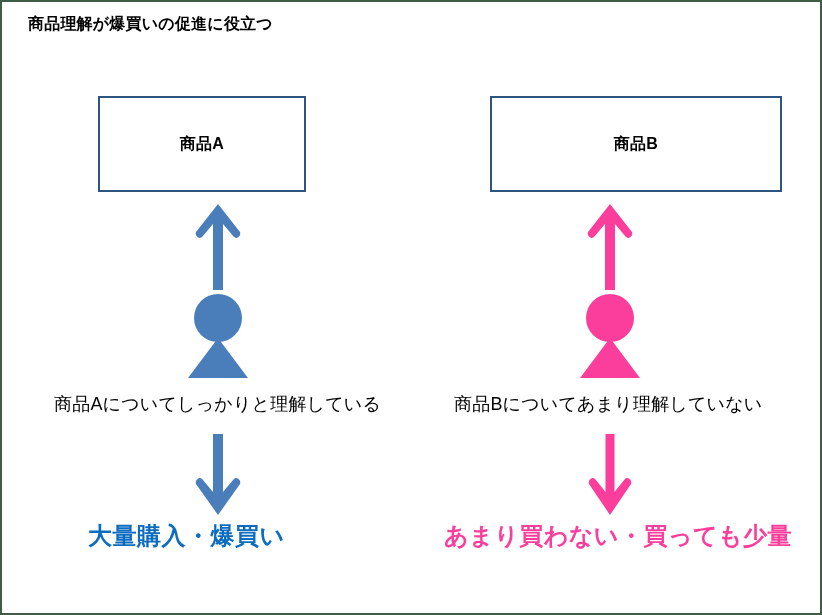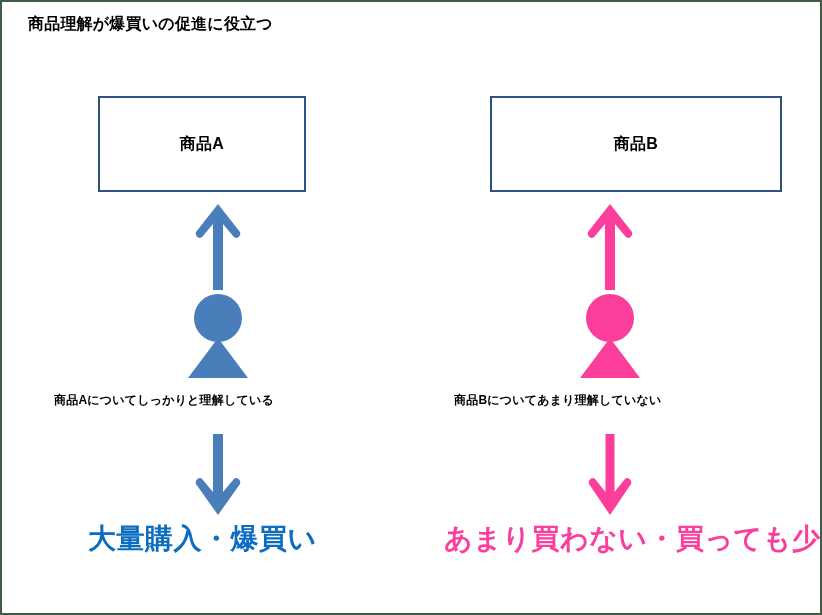--- a/index.html
+++ b/index.html
@@ -66,33 +66,33 @@
     position: absolute;
     width: 72px;
     height: 90px;
   }
   .person-a { left: 180px; top: 288px; }
   .person-b { left: 572px; top: 288px; }
 
   
   .caption {
     position: absolute;
-    font-size: 12px;
-    font-weight: bold;
+    font-size: 18px;
+    font-weight: normal;
     color: #000000;
     white-space: nowrap;
     letter-spacing: 0.2px;
   }
   .caption-a { left: 52px;  top: 390px; }
   .caption-b { left: 452px; top: 390px; }
 
   
   .outcome {
     position: absolute;
-    font-size: 28px;
+    font-size: 24px;
     font-weight: bold;
     white-space: nowrap;
     letter-spacing: 0.5px;
   }
   .outcome-a { left: 86px;  top: 518px; color: #0c6cbf; }
   .outcome-b { left: 442px; top: 518px; color: #fb3d9b; }
 </style>
 </head>
 <body>
 

